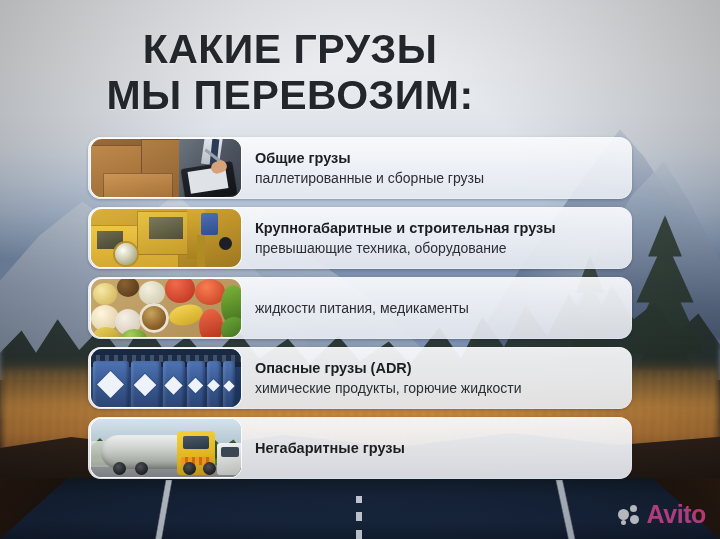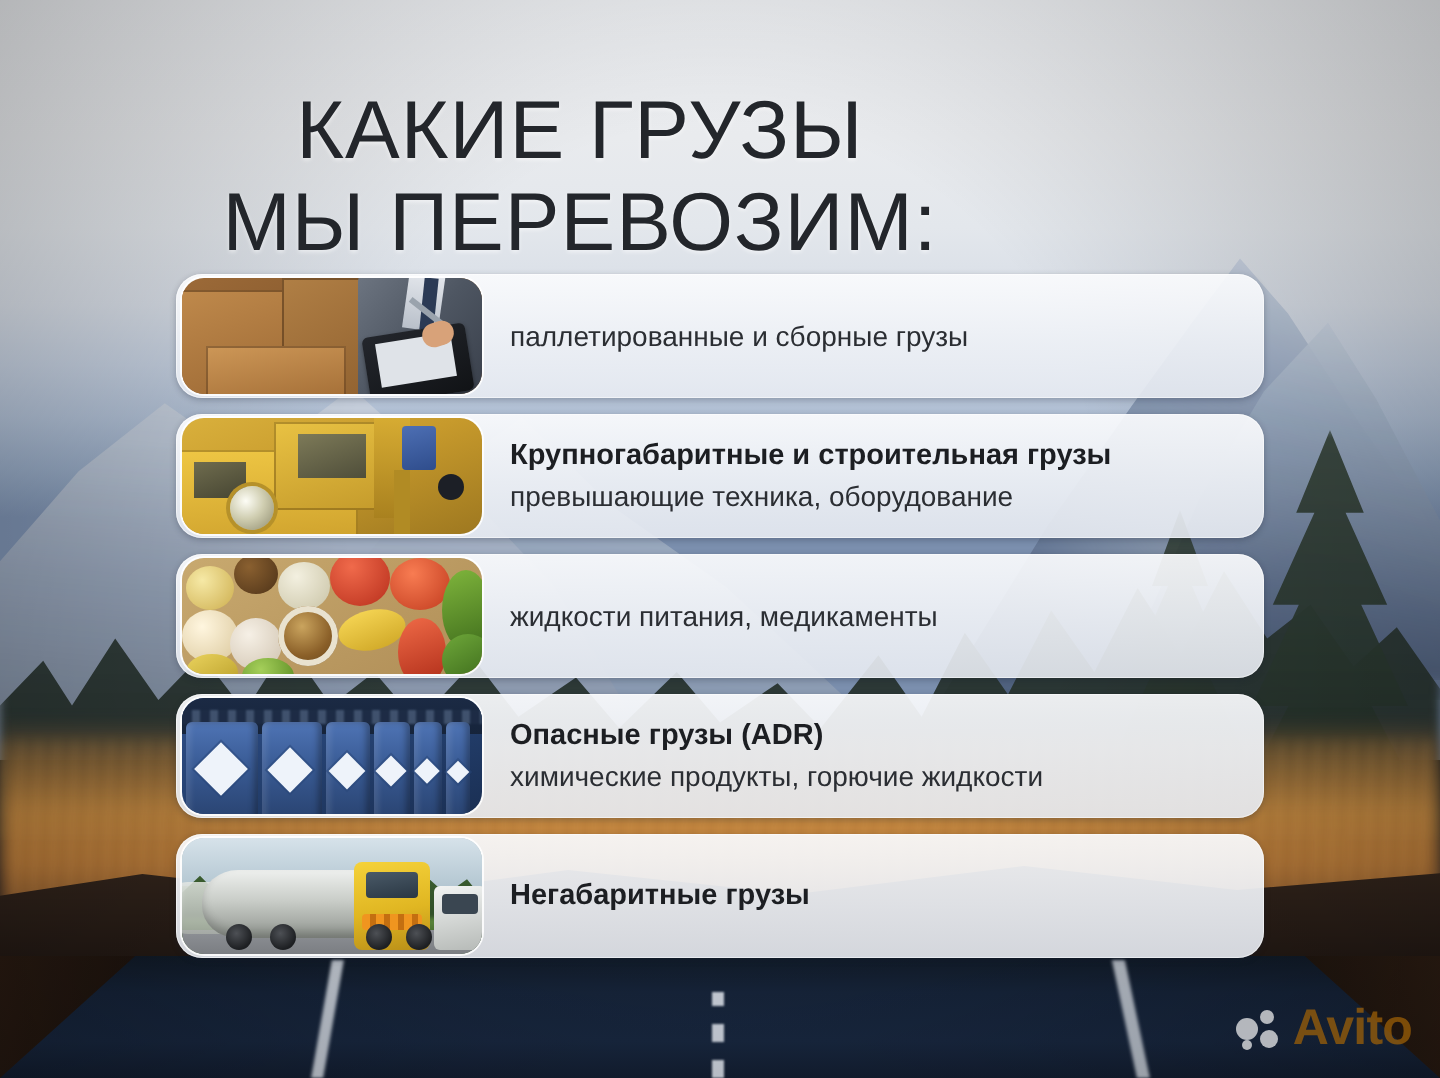--- a/index.html
+++ b/index.html
@@ -165,26 +165,25 @@
       radial-gradient(circle at 50% 46%, rgba(0,0,0,0) 40%, rgba(0,0,0,.26) 100%);
   }
 
   
   .title {
     position: absolute;
     left: 0; top: 26px;
     width: 580px;
     text-align: center;
     color: #23262b;
-    font-weight: 400;
+    font-weight: 700;
     font-size: 41px;
     line-height: 46px;
     letter-spacing: 0.5px;
     text-shadow: 0 1px 2px rgba(255,255,255,.55);
-    margin-top: 16px;
   }
   .title-line { display: block; white-space: nowrap; }
 
   
   .cards {
     position: absolute;
     left: 88px; top: 137px;
     width: 544px;
   }
   .card {
@@ -310,21 +309,21 @@
   .avito-dots {
     position: relative;
     width: 22px; height: 20px;
   }
   .avito-dots span { position: absolute; border-radius: 50%; background: #f2f2f2; display:block; }
   .ad1 { left: 0;   top: 4px;  width: 11px; height: 11px; }
   .ad2 { left: 12px; top: 0;   width: 7px;  height: 7px; }
   .ad3 { left: 12px; top: 10px; width: 9px; height: 9px; }
   .ad4 { left: 3px;  top: 15px; width: 5px; height: 5px; }
   .avito-word {
-    color: #a16207;
+    color: #ec4899;
     font-size: 25px;
     font-weight: 700;
     letter-spacing: -0.4px;
     line-height: 1;
   }
 </style>
 </head>
 <body>
 
 <div id="poster">
@@ -366,20 +365,21 @@
           <div class="t1-suit"></div>
             <div class="t1-shirt"></div>
             <div class="t1-tie"></div>
           <div class="t1-board"></div>
             <div class="t1-paper"></div>
           <div class="t1-pen"></div>
             <div class="t1-hand"></div>
         </div>
       </div>
       <div class="card-text">
+        <div class="card-title">Общие грузы</div>
         <div class="card-sub">паллетированные и сборные грузы</div>
       </div>
     </div>
 
     <div class="card">
       <div class="card-thumb">
         <div class="thumb-art t2-bg">
           <div class="t2-body"></div>
             <div class="t2-cab"></div>
           <div class="t2-win"></div>

